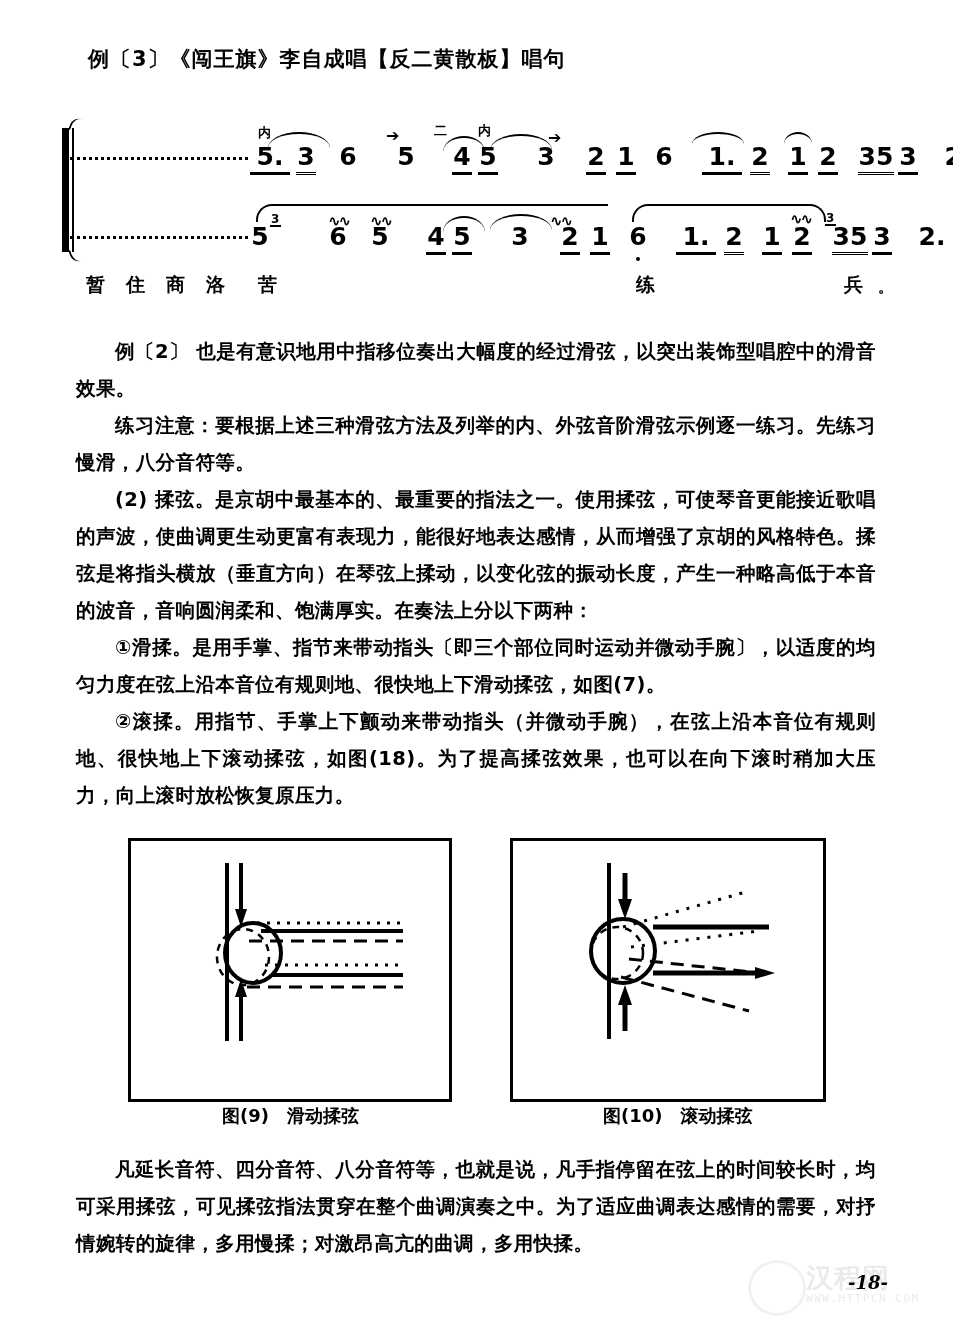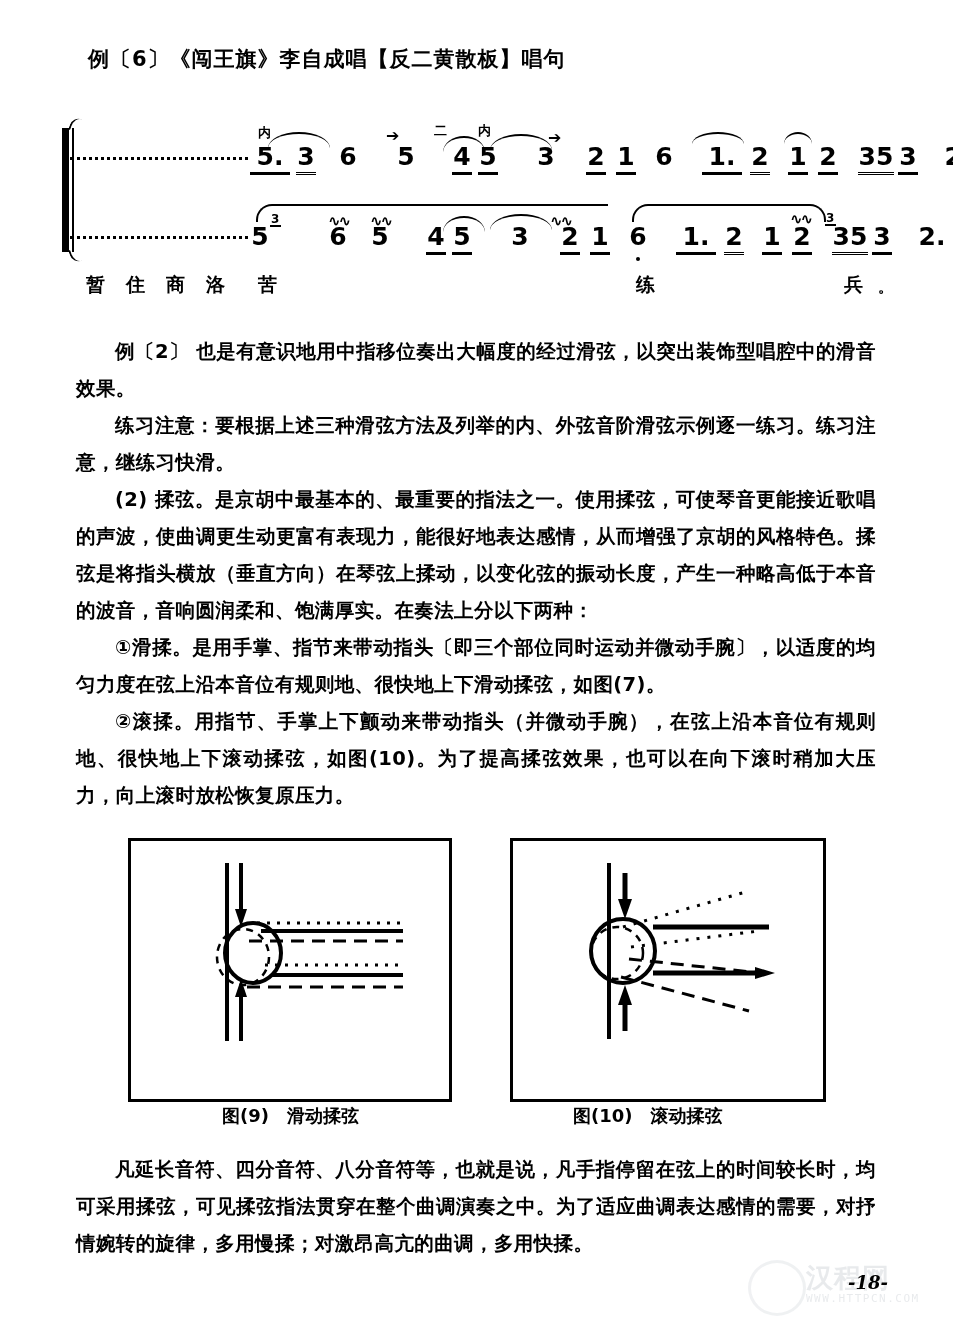--- a/index.html
+++ b/index.html
@@ -219,21 +219,21 @@
   #fig10-box { left: 510px; top: 838px; width: 310px; height: 258px; }
 
   .figcap {
     position: absolute;
     font-family: "DejaVu Sans", "Liberation Sans", sans-serif;
     font-weight: 700;
     font-size: 18px;
     white-space: nowrap;
   }
   #fig9-cap { left: 222px; top: 1104px; }
-  #fig10-cap { left: 573px; top: 1104px; }
+  #fig10-cap { left: 603px; top: 1104px; }
 
   
   #watermark {
     position: absolute;
     left: 748px;
     top: 1258px;
     width: 200px;
     height: 60px;
     opacity: 0.22;
     pointer-events: none;
@@ -272,21 +272,21 @@
     font-style: italic;
     font-size: 18px;
     font-weight: 700;
     color: #000;
     white-space: nowrap;
   }
 </style>
 </head>
 <body>
 
-<div id="example-title">例〔6〕《闯王旗》李自成唱【反二黄散板】唱句</div>
+<div id="example-title">例〔3〕《闯王旗》李自成唱【反二黄散板】唱句</div>
 
 <div id="score">
 
   <div class="brace">
     <div class="bar-thick"></div>
     <div class="bar-thin"></div>
     <div class="tip-top"></div>
     <div class="tip-bot"></div>
   </div>
 
@@ -334,27 +334,27 @@
   <span class="lyric" style="left:166px;">商</span>
   <span class="lyric" style="left:206px;">洛</span>
   <span class="lyric" style="left:258px;">苦</span>
   <span class="lyric" style="left:636px;">练</span>
   <span class="lyric" style="left:844px;">兵</span>
   <span class="lyric" style="left:878px; font-size:15px; top:6px;">。</span>
 </div>
 
 <div class="para indent" style="top:333px;">例〔2〕 也是有意识地用中指移位奏出大幅度的经过滑弦，以突出装饰型唱腔中的滑音效果。</div>
 
-<div class="para indent" style="top:407px;">练习注意：要根据上述三种滑弦方法及列举的内、外弦音阶滑弦示例逐一练习。练习注意，继练习快滑。</div>
+<div class="para indent" style="top:407px;">练习注意：要根据上述三种滑弦方法及列举的内、外弦音阶滑弦示例逐一练习。先练习慢滑，八分音符等。</div>
 
 <div class="para indent" style="top:481px;">(2) 揉弦。是京胡中最基本的、最重要的指法之一。使用揉弦，可使琴音更能接近歌唱的声波，使曲调更生动更富有表现力，能很好地表达感情，从而增强了京胡的风格特色。揉弦是将指头横放（垂直方向）在琴弦上揉动，以变化弦的振动长度，产生一种略高低于本音的波音，音响圆润柔和、饱满厚实。在奏法上分以下两种：</div>
 
 <div class="para indent" style="top:629px;">①滑揉。是用手掌、指节来带动指头〔即三个部位同时运动并微动手腕〕，以适度的均匀力度在弦上沿本音位有规则地、很快地上下滑动揉弦，如图(7)。</div>
 
-<div class="para indent" style="top:703px;">②滚揉。用指节、手掌上下颤动来带动指头（并微动手腕），在弦上沿本音位有规则地、很快地上下滚动揉弦，如图(10)。为了提高揉弦效果，也可以在向下滚时稍加大压力，向上滚时放松恢复原压力。</div>
+<div class="para indent" style="top:703px;">②滚揉。用指节、手掌上下颤动来带动指头（并微动手腕），在弦上沿本音位有规则地、很快地上下滚动揉弦，如图(18)。为了提高揉弦效果，也可以在向下滚时稍加大压力，向上滚时放松恢复原压力。</div>
 
 <div class="para indent" style="top:1151px;">凡延长音符、四分音符、八分音符等，也就是说，凡手指停留在弦上的时间较长时，均可采用揉弦，可见揉弦指法贯穿在整个曲调演奏之中。为了适应曲调表达感情的需要，对抒情婉转的旋律，多用慢揉；对激昂高亢的曲调，多用快揉。</div>
 
 <div id="fig9-box" class="figbox">
   <svg width="312" height="252" viewBox="0 0 312 252">
 
     <line x1="96" y1="22" x2="96" y2="200" stroke="#000" stroke-width="4"></line>
 
     <line x1="110" y1="22" x2="110" y2="72" stroke="#000" stroke-width="4"></line>
     <polygon points="110,86 104,68 116,68" fill="#000"></polygon>

